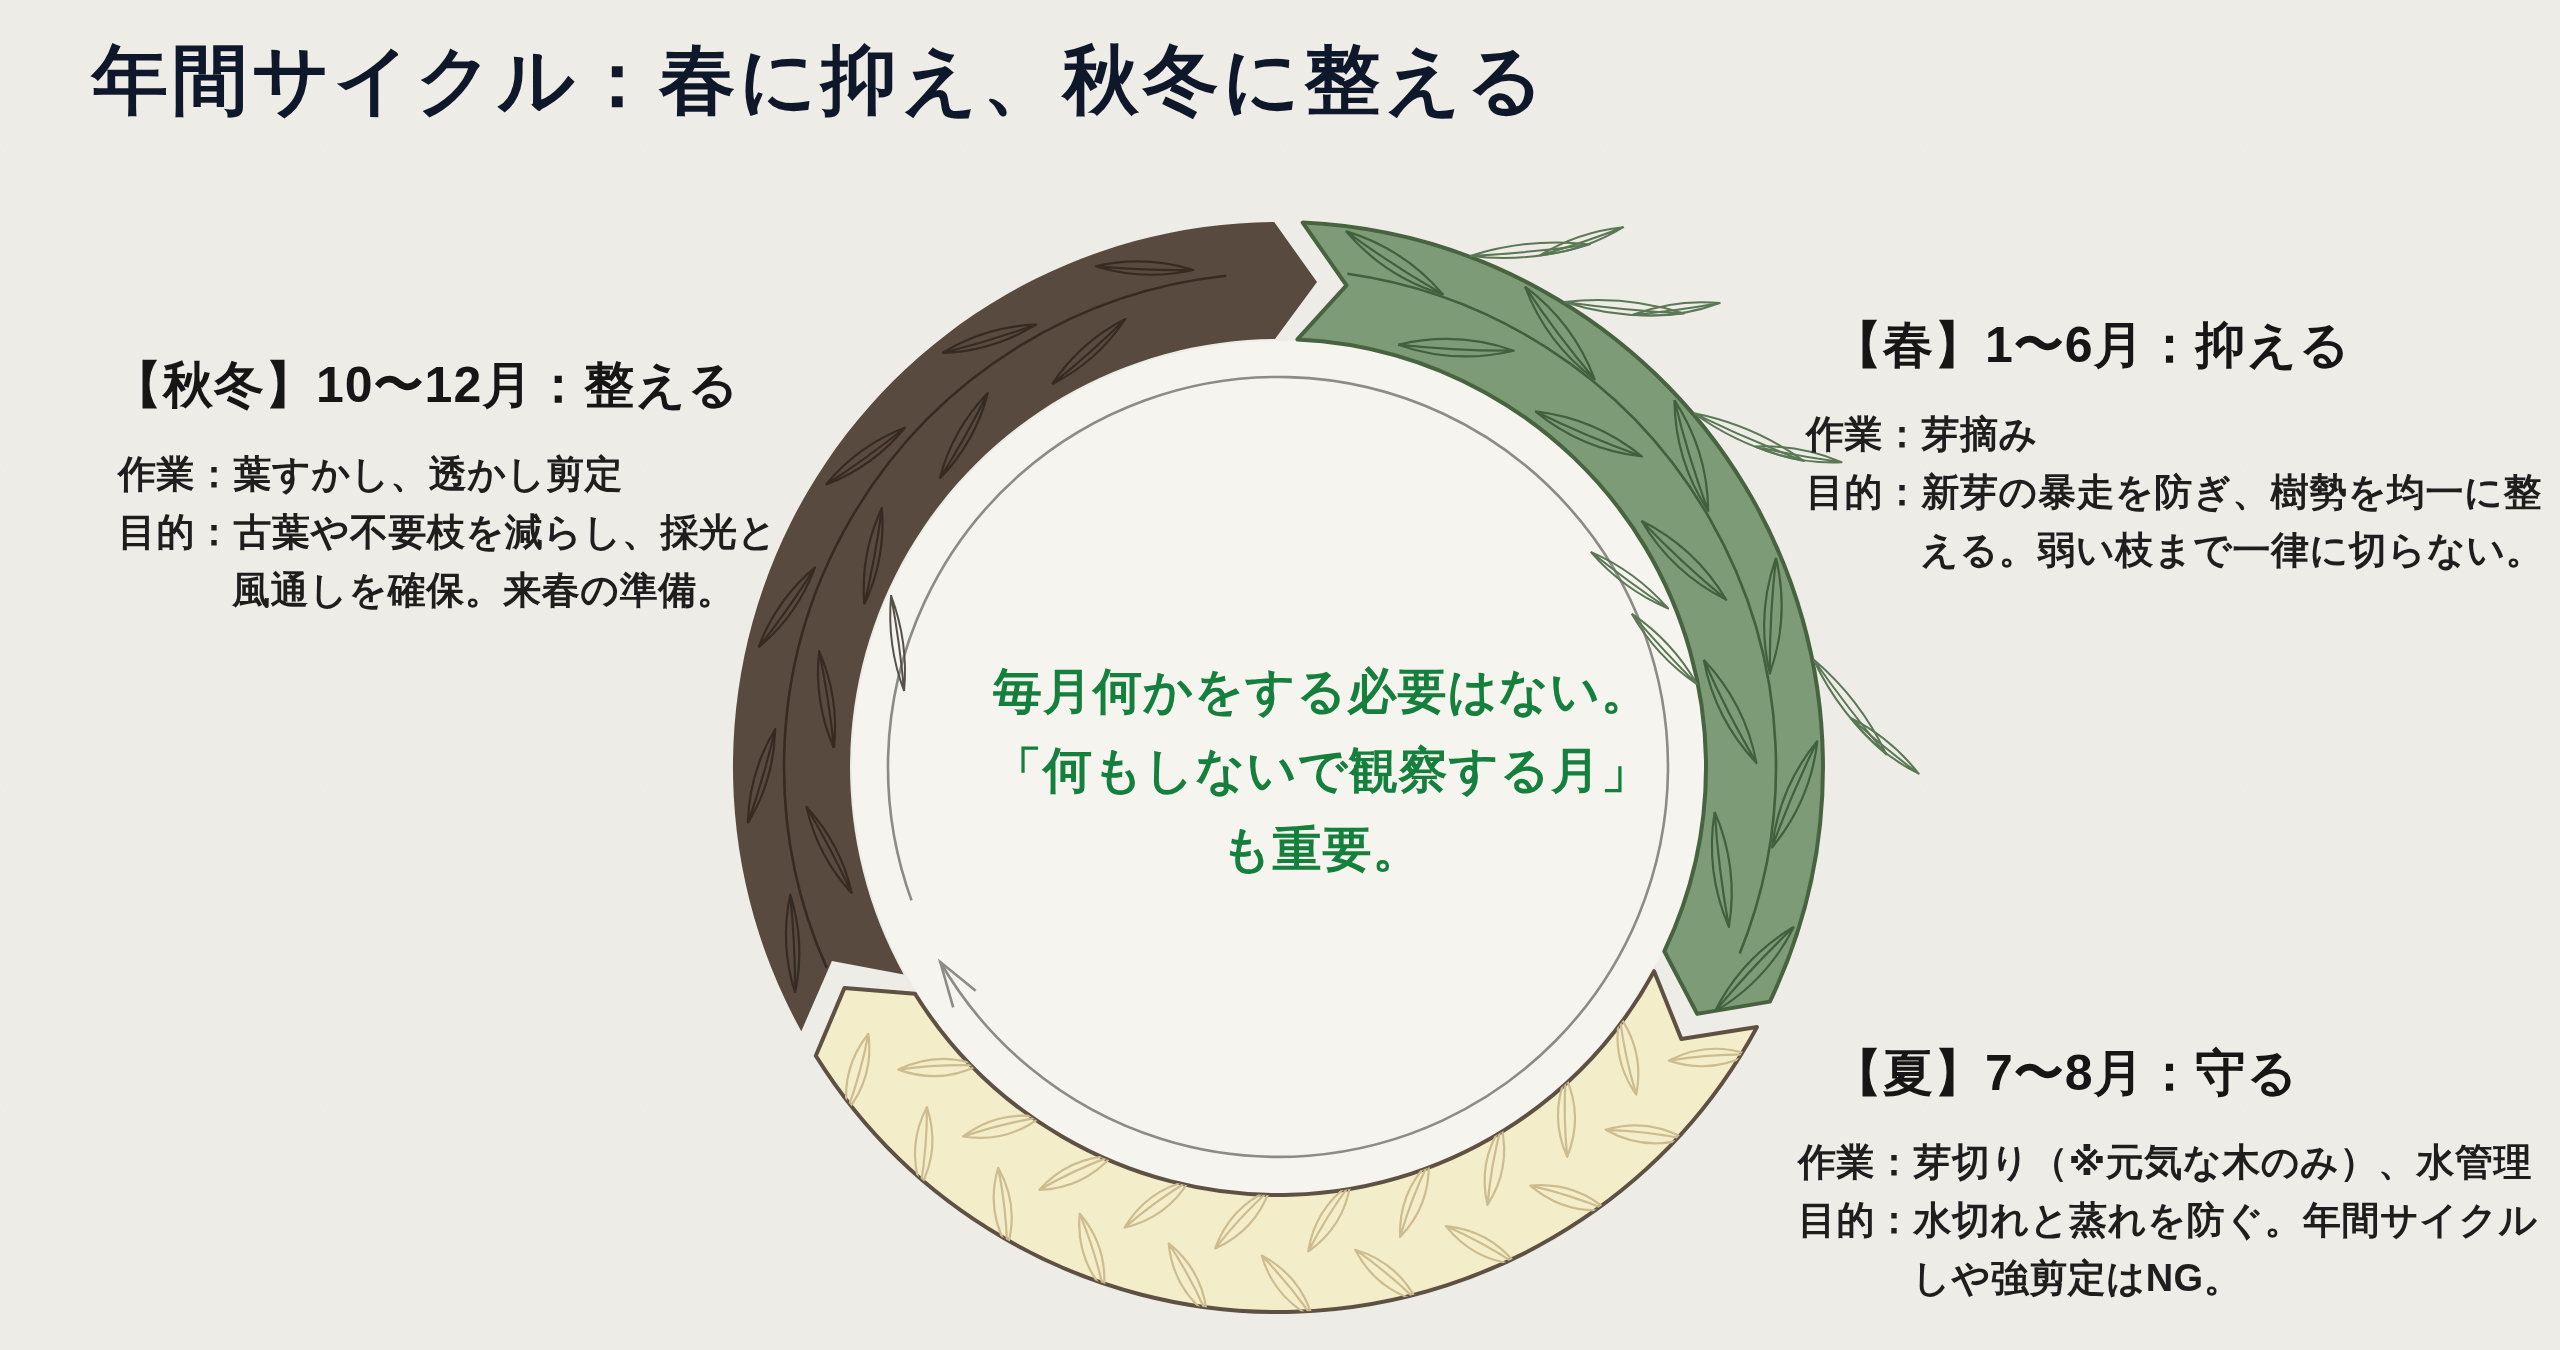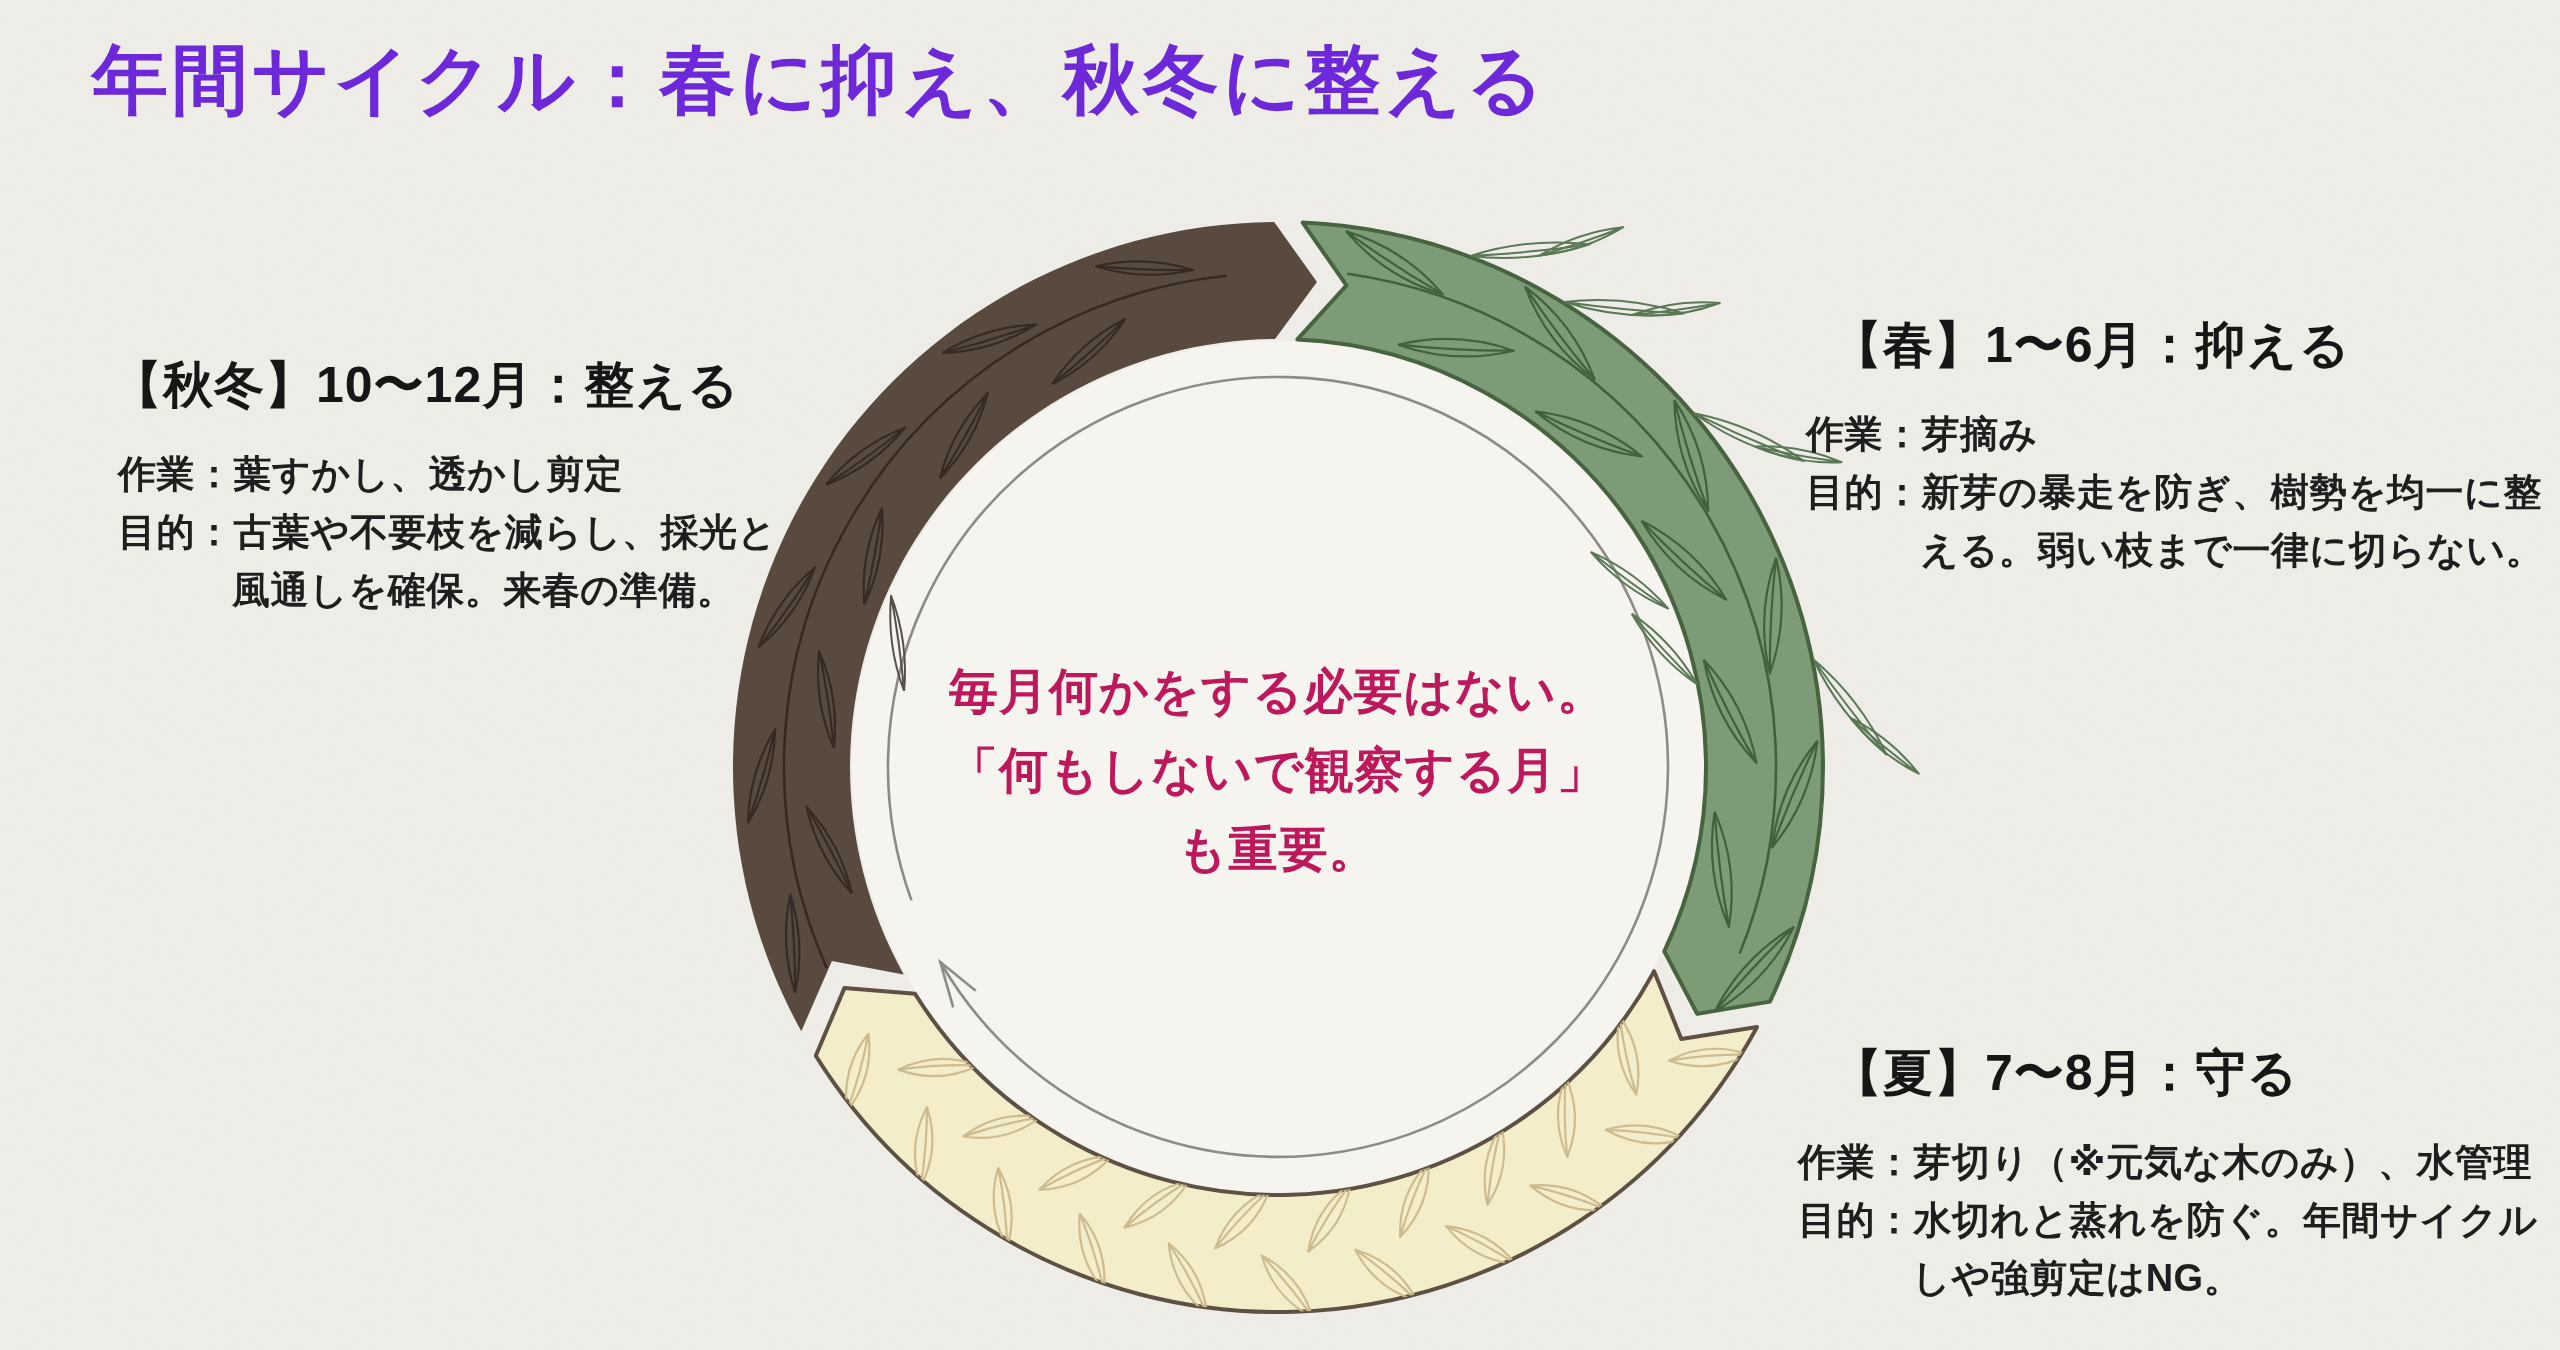--- a/index.html
+++ b/index.html
@@ -5,44 +5,44 @@
   html,body{margin:0;padding:0;background:#e6e4de;}
   .canvas{
     position:relative;width:2560px;height:1350px;overflow:hidden;
     background:#f0eee8;
     font-family:"Liberation Sans","DejaVu Sans",sans-serif;
     color:#1c1c1c;
   }
   .page-title{
     position:absolute;left:92px;top:30px;margin:0;
     font-family:"Liberation Serif","DejaVu Serif",serif;
-    font-size:76px;font-weight:700;letter-spacing:4px;color:#6d28d9;
+    font-size:76px;font-weight:700;letter-spacing:4px;color:#0f172a;
     white-space:nowrap;
   }
   #ring-svg{position:absolute;left:0;top:0;width:2560px;height:1350px;}
   .label-block{position:absolute;}
   .label-block h2{
     margin:0 0 26px 0;font-size:50px;font-weight:800;color:#161616;
     white-space:nowrap;letter-spacing:1px;
   }
   .label-block .line{
     font-size:38px;font-weight:600;line-height:58px;color:#1e1e1e;
     white-space:nowrap;letter-spacing:0.5px;
   }
   .label-block .indent{padding-left:114px;}
   #block-winter{left:112px;top:312px;margin-top:40px;}
   #block-winter .body{padding-left:6px;}
   #block-spring{left:1806px;top:312px;}
   #block-spring h2{padding-left:26px;}
   #block-summer{left:1798px;top:1040px;}
   #block-summer h2{padding-left:34px;}
   .center-note{
-    position:absolute;left:768px;top:652px;width:1020px;
+    position:absolute;left:812px;top:652px;width:1020px;
     text-align:center;font-size:49px;font-weight:800;line-height:79px;
-    color:#be185d;letter-spacing:1px;
+    color:#15803d;letter-spacing:1px;
   }
 </style>
 </head>
 <body>
 
 <div class="canvas">
 
   <svg id="ring-svg" viewBox="0 0 2560 1350">
       <defs>
         <filter id="grain" x="0" y="0" width="100%" height="100%">

